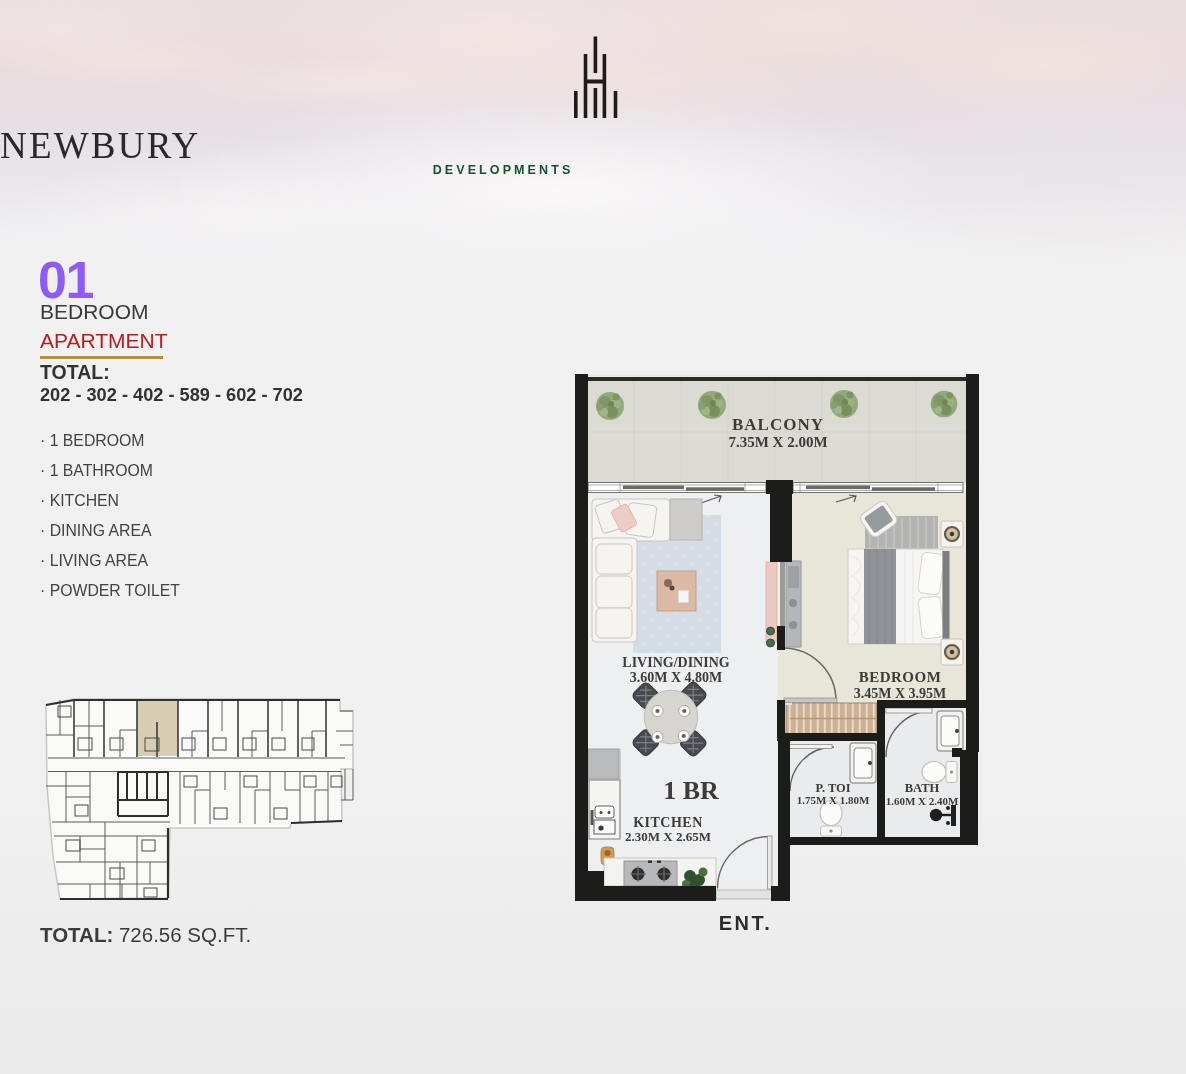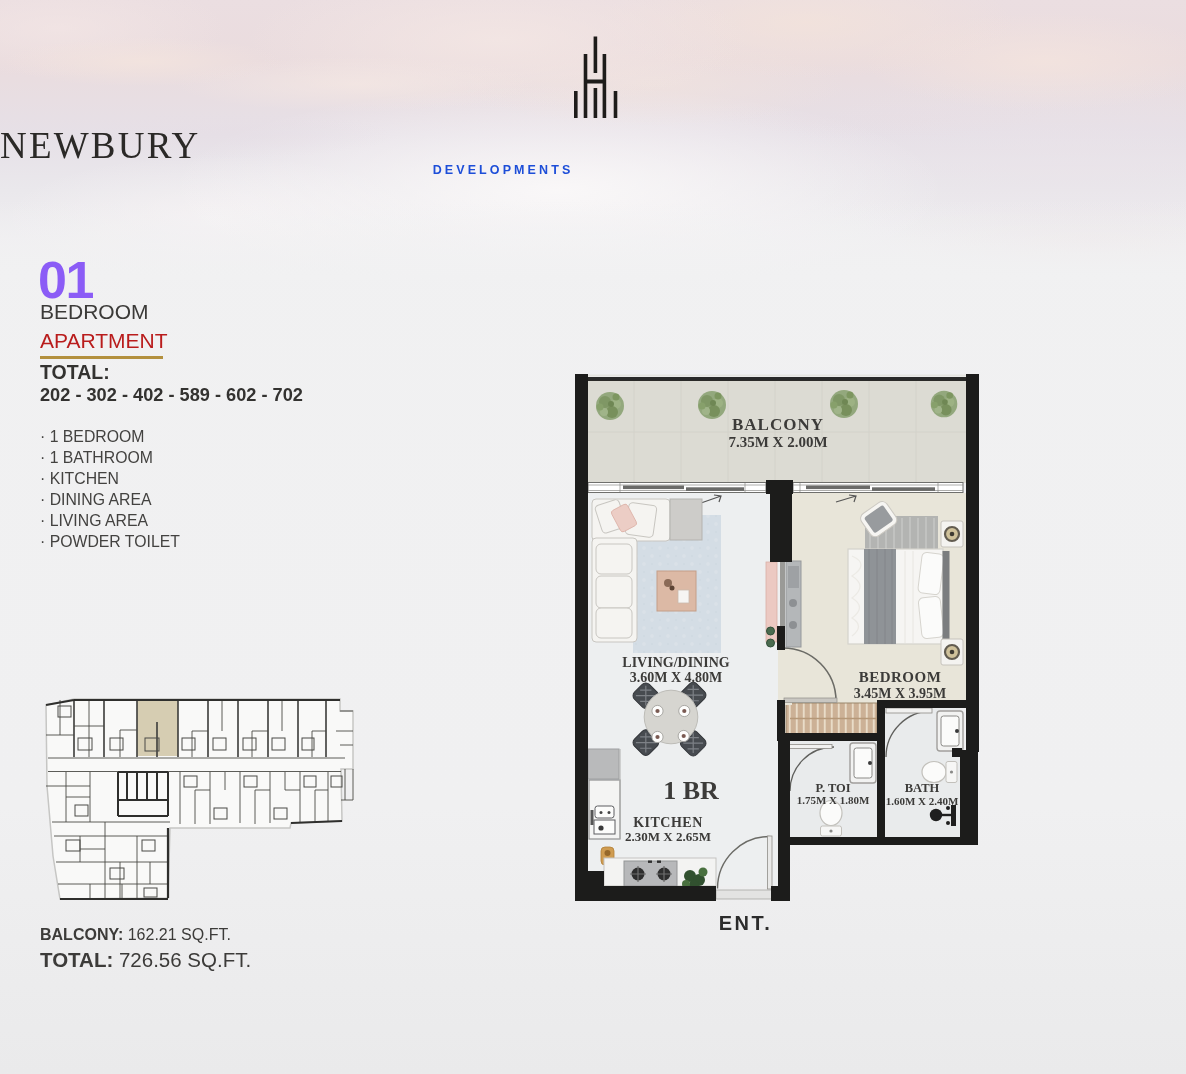--- a/index.html
+++ b/index.html
@@ -21,29 +21,29 @@
   radial-gradient(ellipse 300px 90px at 18% 78%, rgba(248,244,245,.7), transparent 70%),
   radial-gradient(ellipse 420px 130px at 90% 58%, rgba(234,227,233,.6), transparent 70%),
   radial-gradient(ellipse 300px 60px at 92% 86%, rgba(237,229,230,.6), transparent 70%),
   linear-gradient(180deg,#ebdee1 0%,#eadcde 22%,#e6e0e7 48%,#eae8ec 68%,#f0eff1 88%,#f1f1f2 100%);}
 .sky::after{content:"";position:absolute;left:0;bottom:0;width:100%;height:80px;
   background:linear-gradient(180deg,rgba(241,241,242,0),#f1f1f2);}
 .logo{position:absolute;left:0;top:0;width:1186px;text-align:center;}
 .lname{position:absolute;top:124px;left:0;width:1098px;
   font-family:"Liberation Serif",serif;font-size:37px;letter-spacing:2.2px;color:#2b2927;}
 .lsub{position:absolute;top:163px;left:0;width:1006px;text-align:center;
-  font-size:12.5px;font-weight:bold;letter-spacing:3.1px;color:#1d4ed8;}
+  font-size:12.5px;font-weight:bold;letter-spacing:3.1px;color:#14532d;}
 .col{position:absolute;left:40px;color:#3b3a38;line-height:1;}
 .h01{top:254px;left:38px;font-size:52px;letter-spacing:-1.5px;font-weight:bold;color:#8b5cf6;}
 .hbed{top:301px;font-size:21px;color:#3b3a38;}
 .hapt{top:330px;font-size:21px;color:#b91c1c;}
 .gold{position:absolute;left:40px;top:355.5px;width:123px;height:3px;background:#b3903e;}
 .unit{top:363px;font-size:19.5px;font-weight:bold;color:#333230;}
 .nums{top:385.5px;font-size:18.2px;font-weight:bold;color:#333230;}
-.feat{top:426px;font-size:15.8px;line-height:21px;color:#434240;}
+.feat{top:426px;font-size:15.8px;line-height:30px;color:#434240;}
 .stats{position:absolute;left:40px;top:922px;font-size:16px;color:#3c3b39;line-height:25px;}
 .stats .tot{font-size:20.5px;padding-top:0px;}
 </style>
 </head>
 <body>
 <div class="sky"></div>
 
 <div class="logo">
 <svg width="1186" height="200" viewBox="0 0 1186 200">
 <g fill="#1e1c1a">
@@ -69,21 +69,20 @@
 <div class="col feat">
 · 1 BEDROOM<br>
 · 1 BATHROOM<br>
 · KITCHEN<br>
 · DINING AREA<br>
 · LIVING AREA<br>
 · POWDER TOILET
 </div>
 
 <div class="stats">
-<div><b>BALCONY:</b> 162.21 SQ.FT.</div>
 <div class="tot"><b>TOTAL:</b> 726.56 SQ.FT.</div>
 </div>
 
 <svg style="position:absolute;left:0;top:0" width="1186" height="1074" viewBox="0 0 1186 1074">
 <defs>
 <g id="plant">
 <circle r="14" fill="#93a87d"></circle>
 <circle cx="-5" cy="-4" r="6" fill="#7f9765"></circle>
 <circle cx="6" cy="-2" r="5" fill="#9db284"></circle>
 <circle cx="2" cy="6" r="6" fill="#78905c"></circle>

